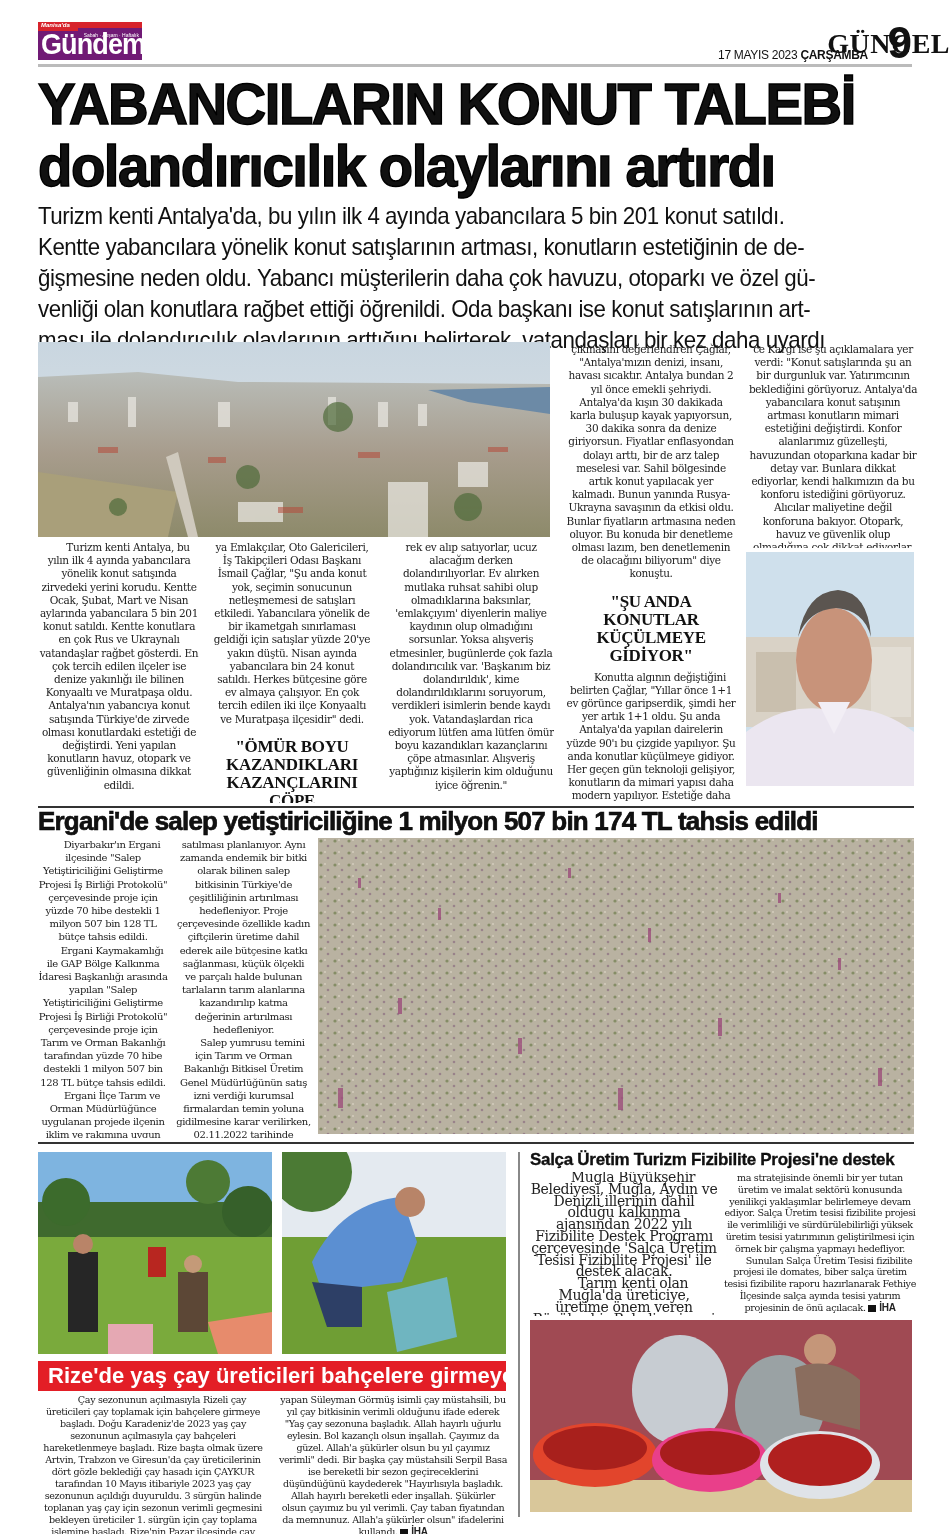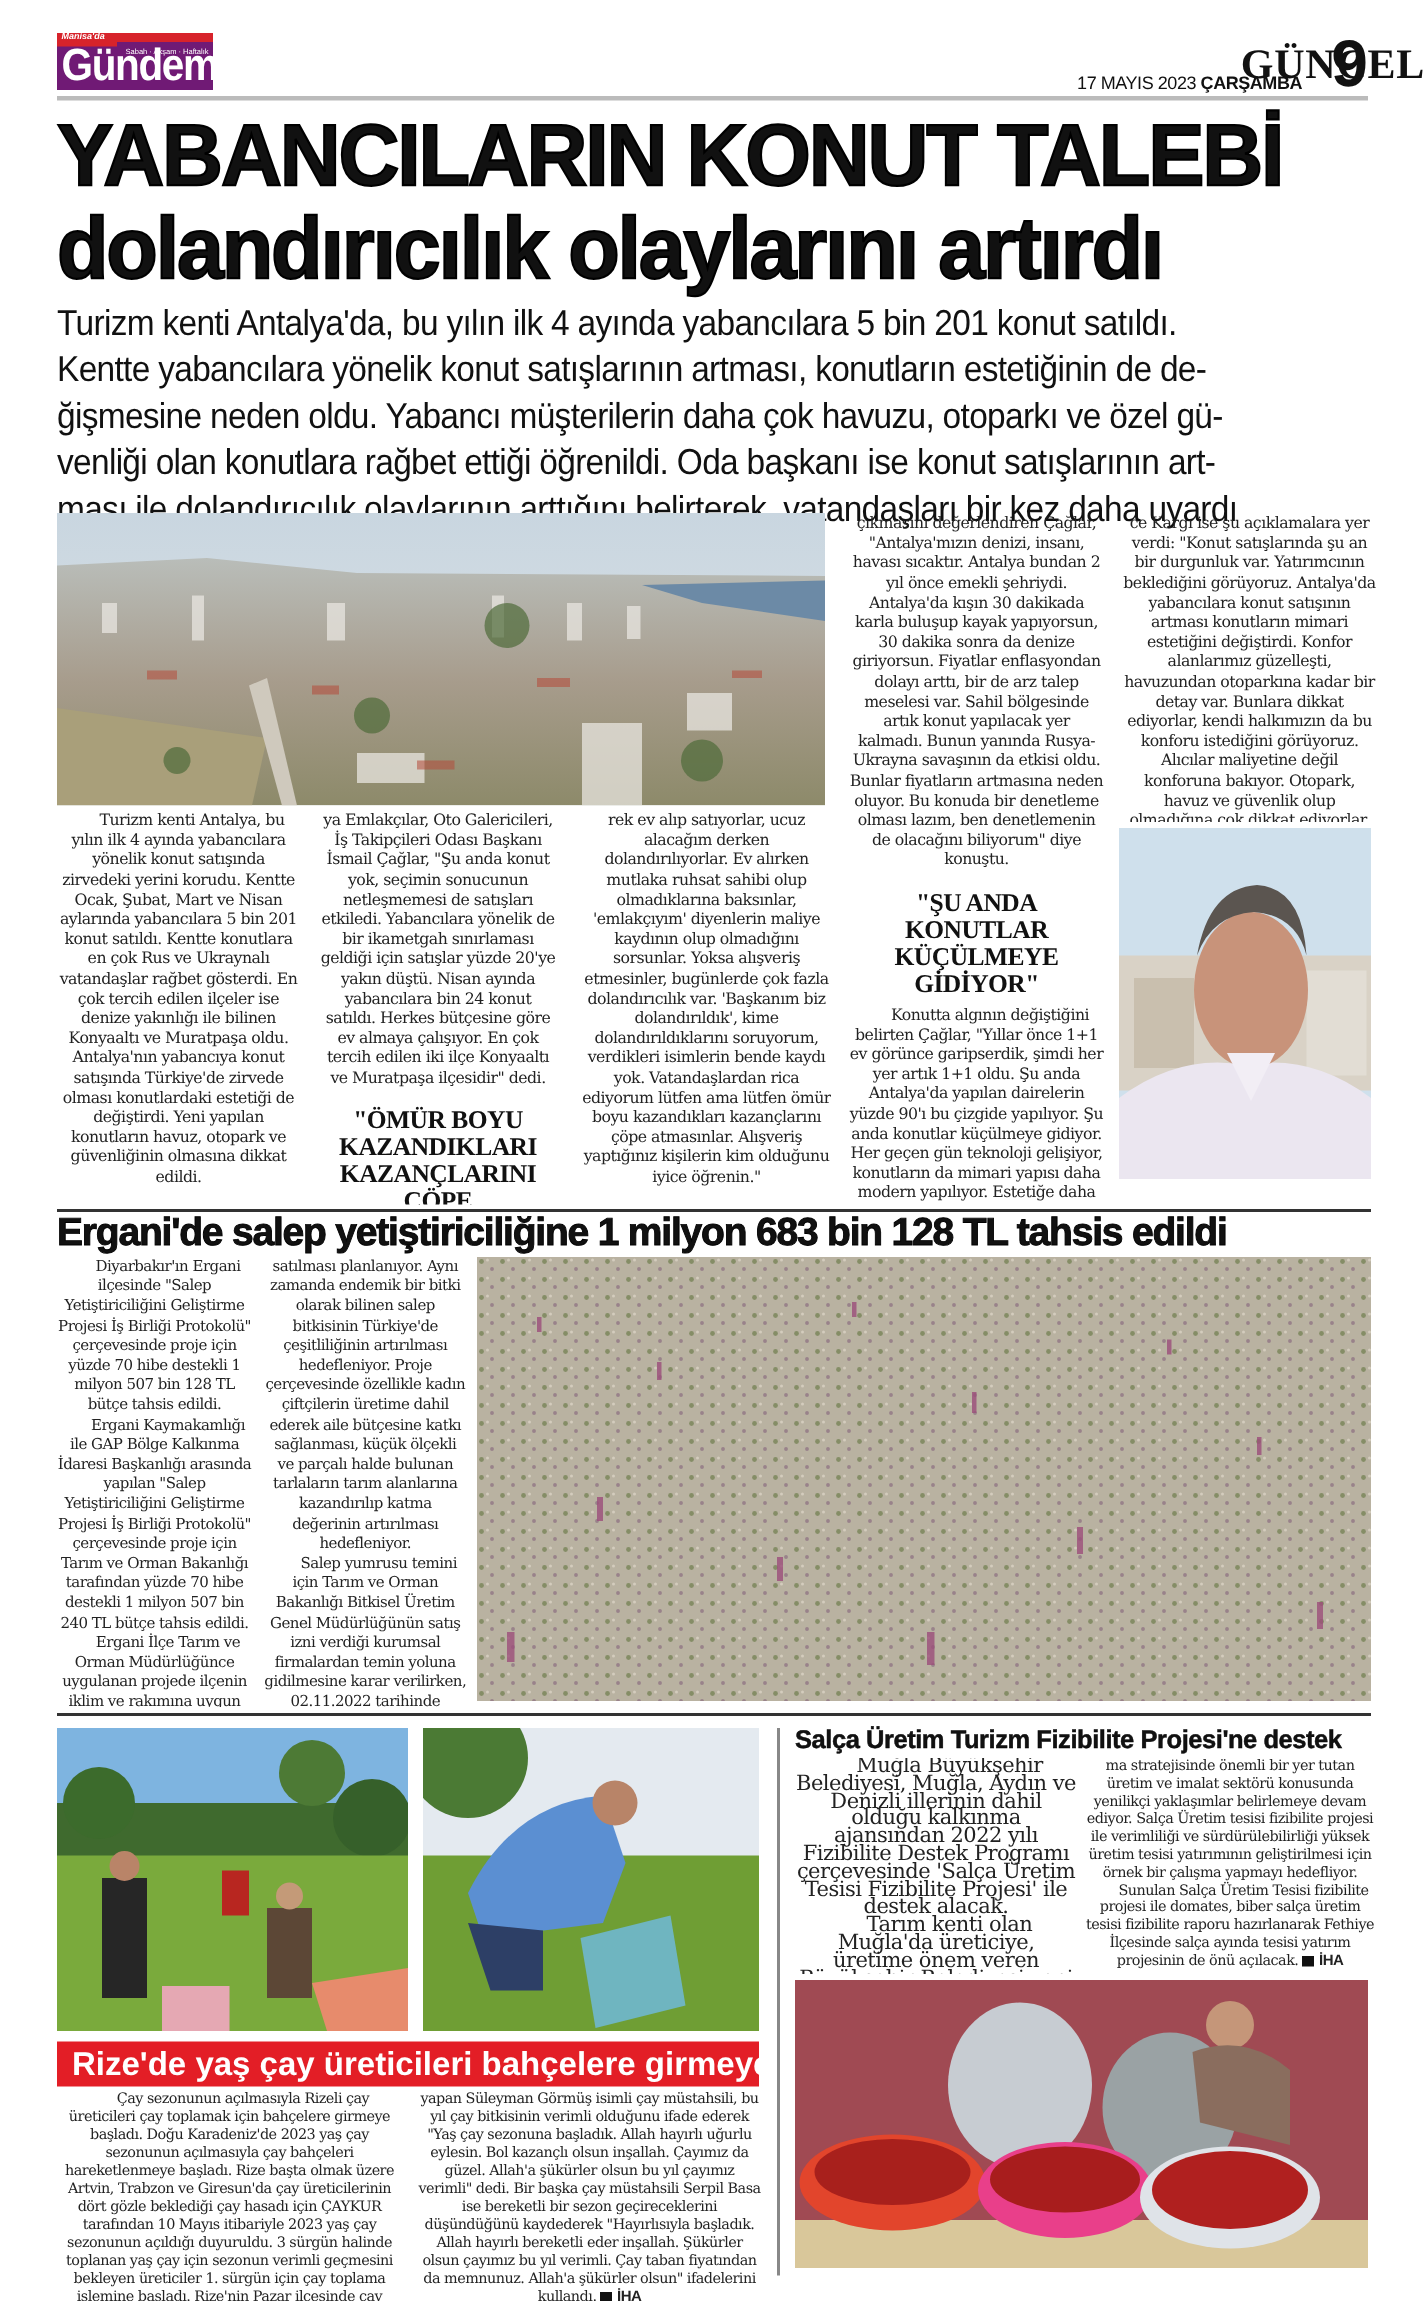--- a/index.html
+++ b/index.html
@@ -132,24 +132,24 @@
     <rect x="125" y="95" width="40" height="70" fill="#e2ddd4"></rect>
     <path d="M0 234 L0 180 Q40 150 84 158 Q128 150 168 180 L168 234Z" fill="#ebe6f0"></path>
     <ellipse cx="88" cy="108" rx="38" ry="52" fill="#c8937a"></ellipse>
     <path d="M52 85 Q60 40 92 38 Q122 40 125 85 Q118 58 90 56 Q62 58 52 85Z" fill="#5b5550"></path>
     <path d="M72 150 L88 182 L104 150" fill="#f2eef5"></path>
   </svg>
 </div>
 
 <div class="abs hr" style="left:38px;top:806px;width:876px"></div>
 
-<div class="abs h2" style="left:38px;top:806px;width:880px">Ergani'de salep yetiştiriciliğine 1 milyon 683 bin 128 TL tahsis edildi</div>
+<div class="abs h2" style="left:38px;top:806px;width:880px">Ergani'de salep yetiştiriciliğine 1 milyon 507 bin 174 TL tahsis edildi</div>
 <div class="abs col" style="left:38px;top:838px;width:130px;height:300px;font-size:10px">
   <p>Diyarbakır'ın Ergani ilçesinde "Salep Yetiştiriciliğini Geliştirme Projesi İş Birliği Protokolü" çerçevesinde proje için yüzde 70 hibe destekli 1 milyon 507 bin 128 TL bütçe tahsis edildi.</p>
-  <p>Ergani Kaymakamlığı ile GAP Bölge Kalkınma İdaresi Başkanlığı arasında yapılan "Salep Yetiştiriciliğini Geliştirme Projesi İş Birliği Protokolü" çerçevesinde proje için Tarım ve Orman Bakanlığı tarafından yüzde 70 hibe destekli 1 milyon 507 bin 240 TL bütçe tahsis edildi.</p>
+  <p>Ergani Kaymakamlığı ile GAP Bölge Kalkınma İdaresi Başkanlığı arasında yapılan "Salep Yetiştiriciliğini Geliştirme Projesi İş Birliği Protokolü" çerçevesinde proje için Tarım ve Orman Bakanlığı tarafından yüzde 70 hibe destekli 1 milyon 507 bin 128 TL bütçe tahsis edildi.</p>
   <p>Ergani İlçe Tarım ve Orman Müdürlüğünce uygulanan projede ilçenin iklim ve rakımına uygun olan çeşitlerin tespiti yapılarak belirlenen salep çeşitlerinin ilçede uygulanmasına karar verildi. Üretilen salep bitkisinin ilaç üreticilerine ve dondurma üreticilerine</p>
 </div>
 <div class="abs col" style="left:176px;top:838px;width:135px;height:300px;font-size:10px">
   <p style="text-indent:0">satılması planlanıyor. Aynı zamanda endemik bir bitki olarak bilinen salep bitkisinin Türkiye'de çeşitliliğinin artırılması hedefleniyor. Proje çerçevesinde özellikle kadın çiftçilerin üretime dahil ederek aile bütçesine katkı sağlanması, küçük ölçekli ve parçalı halde bulunan tarlaların tarım alanlarına kazandırılıp katma değerinin artırılması hedefleniyor.</p>
   <p><span>Salep yumrusu temini için Tarım ve Orman Bakanlığı Bitkisel Üretim Genel Müdürlüğünün satış izni verdiği kurumsal firmalardan temin yoluna gidilmesine karar verilirken, 02.11.2022 tarihinde projenin ön fizibilite çalışmaları tamamlanmış ve pilot uygulama için projeden istifade etmesi maksadıyla 10 çiftçi belirlendiği belirtildi.</span> </p>
 </div>
 <div class="abs photo" style="left:318px;top:838px;width:596px;height:296px">
   <svg width="596" height="296" viewBox="0 0 596 296">
     <defs>
       <pattern id="dots" width="14" height="12" patternUnits="userSpaceOnUse">

